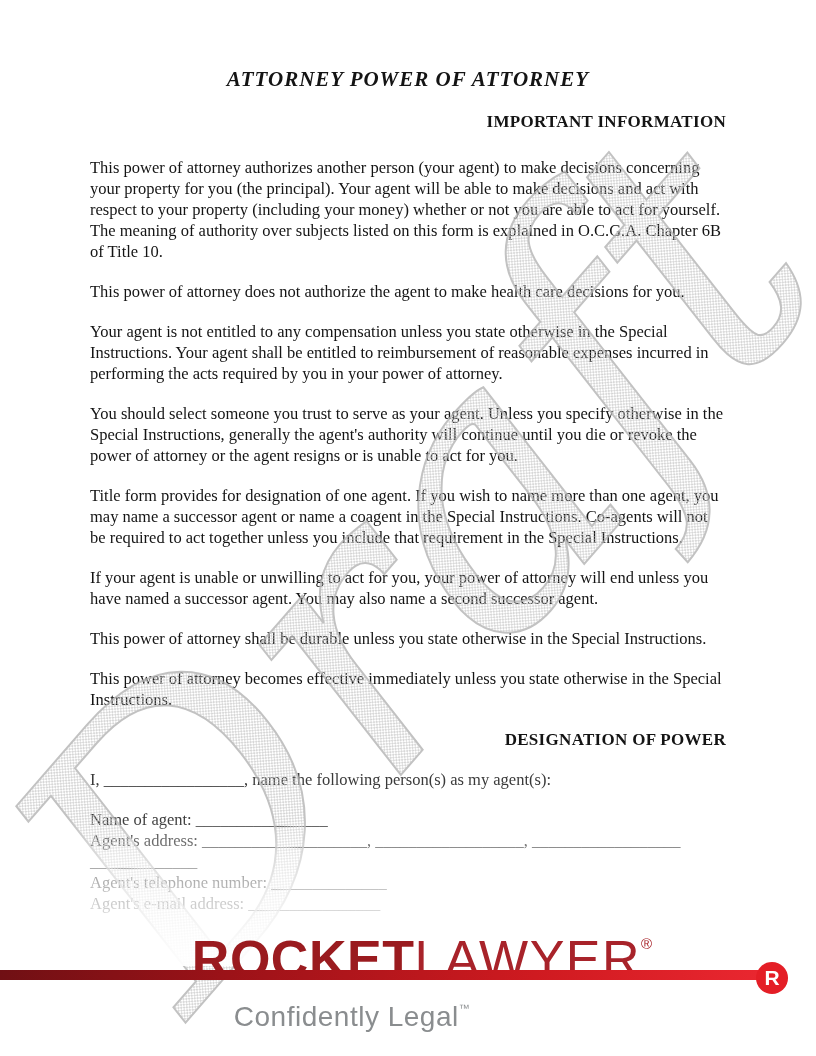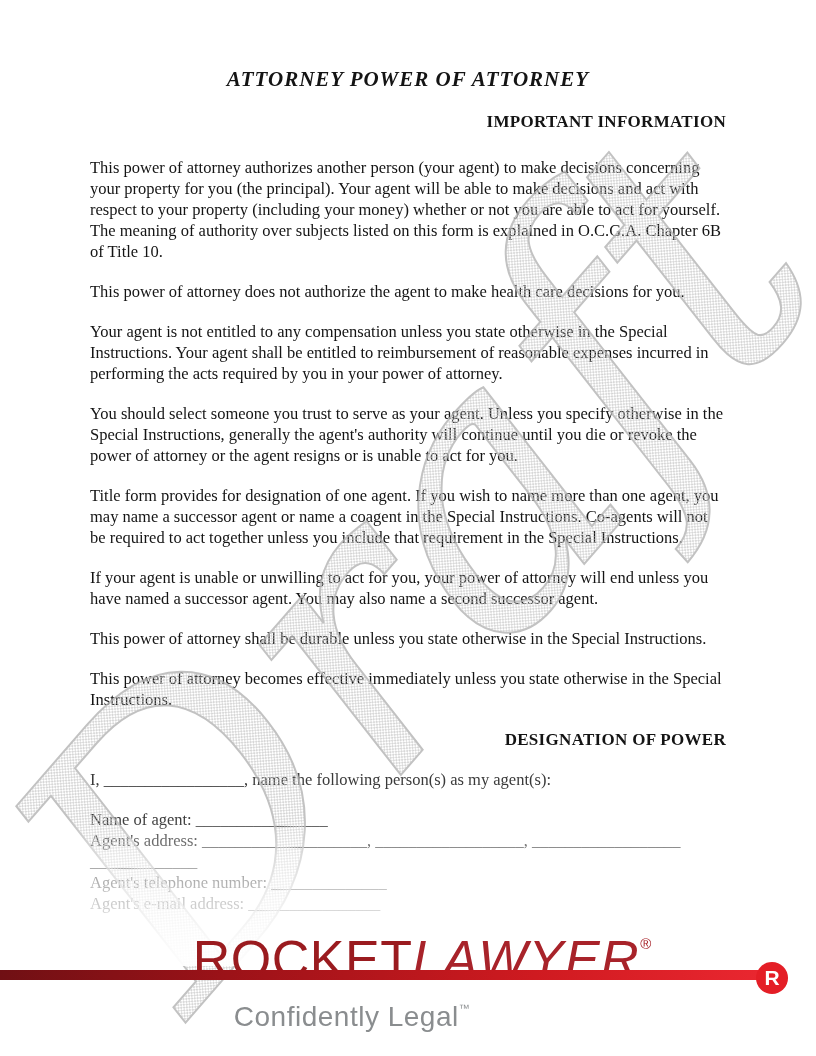--- a/index.html
+++ b/index.html
@@ -60,27 +60,26 @@
   
   .brand{
     position:absolute;
     top:919px;left:calc(50% + 14px);
     transform:translateX(-50%);
     white-space:nowrap;
     font-family:"Liberation Sans","DejaVu Sans",sans-serif;
     line-height:50px;
   }
   .brand .rocket{
-    font-size:52px;font-weight:400;letter-spacing:0.5px;
+    font-size:52px;font-weight:700;letter-spacing:0.5px;
     color:#9a1b1f;
   }
   .brand .lawyer{
     font-size:52px;font-weight:400;letter-spacing:1.5px;
     color:#a8232a;
-    font-style:italic;
   }
   .brand .reg{
     font-size:15px;color:#a8232a;
     vertical-align:28px;font-weight:400;
   }
   .footer-bar{
     position:absolute;top:970px;left:0;
     width:766px;height:10px;
     background:linear-gradient(to right,#701014,#9c1218 30%,#cf1a20 70%,#ea2730 100%);
   }

